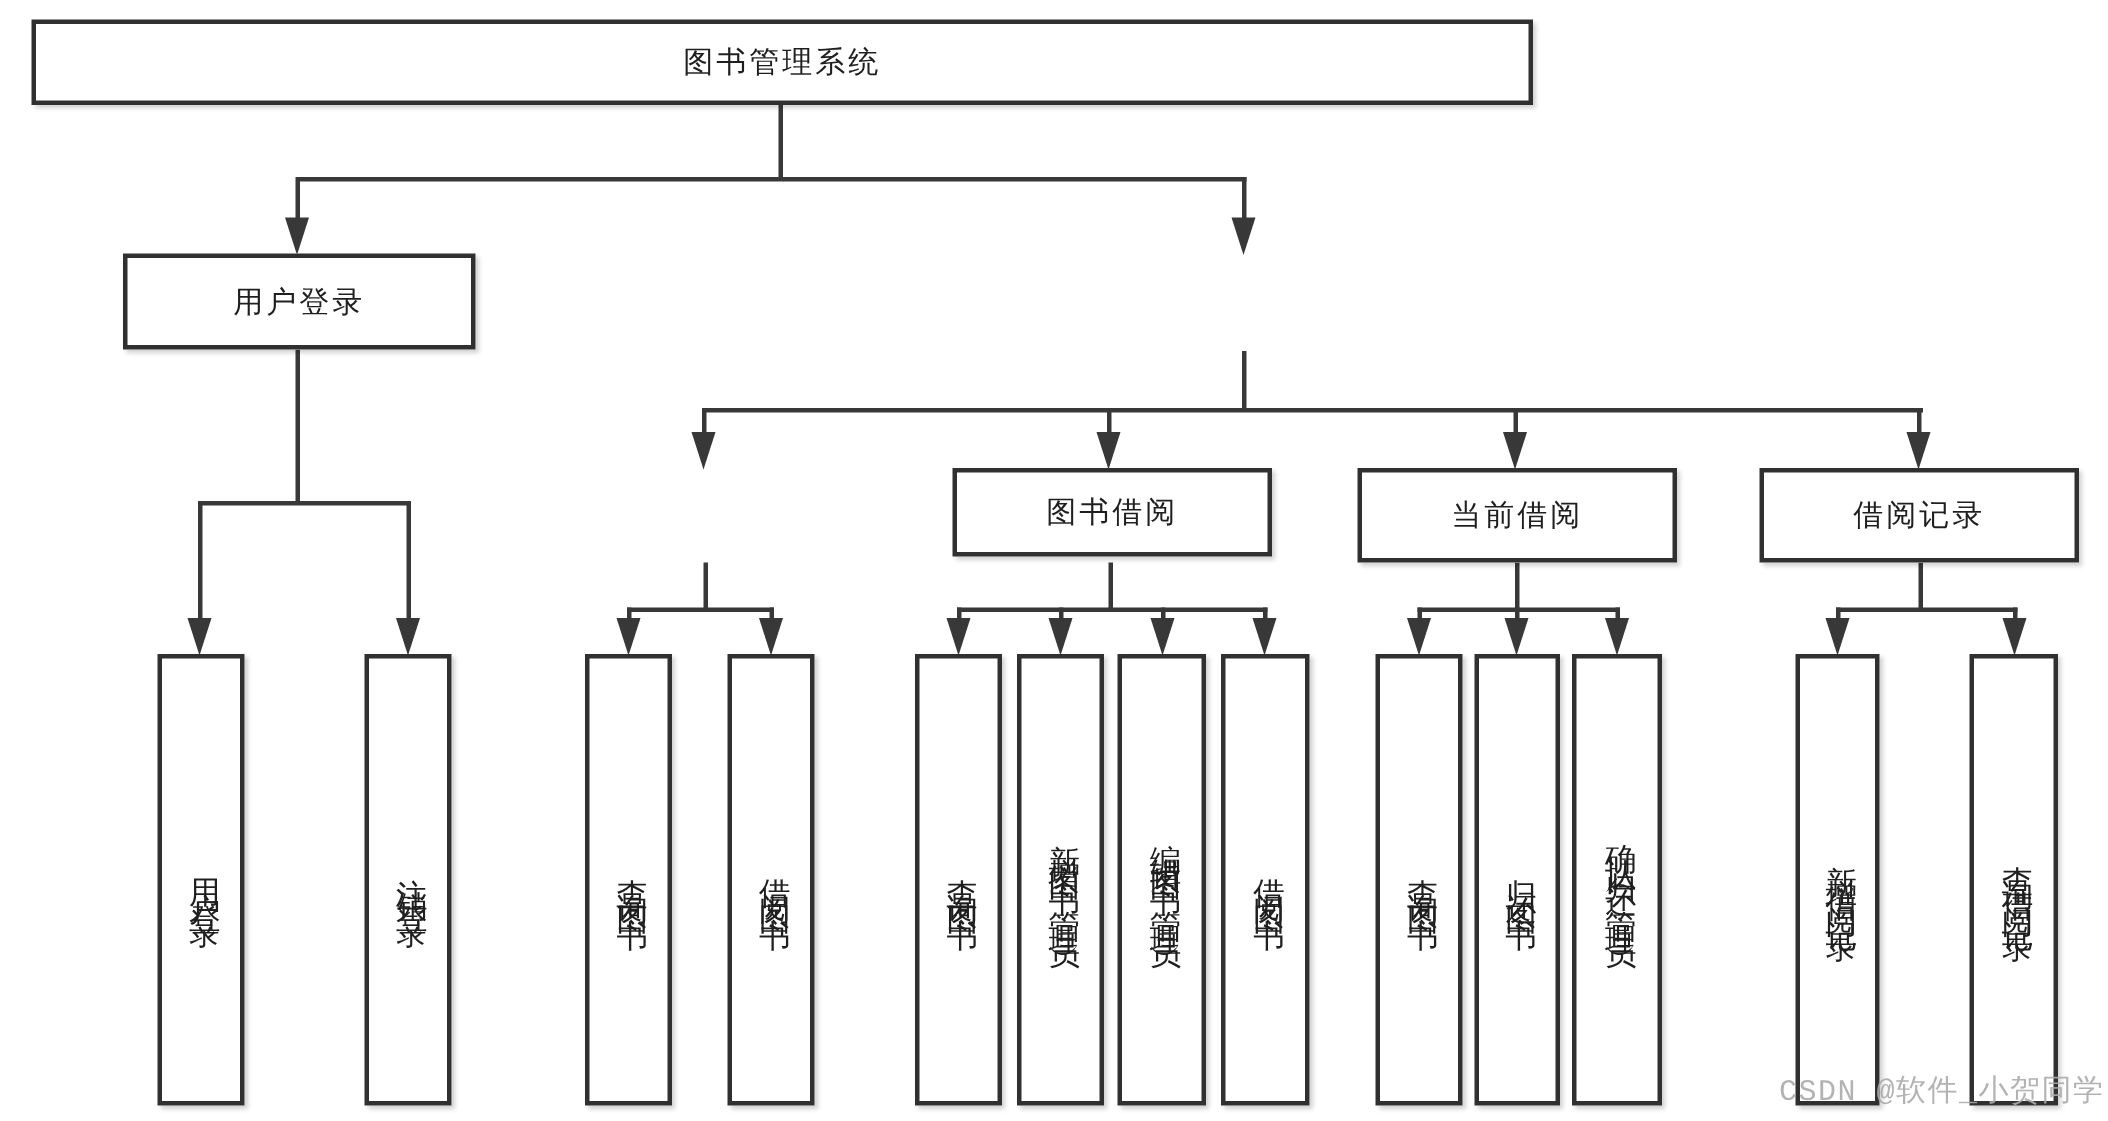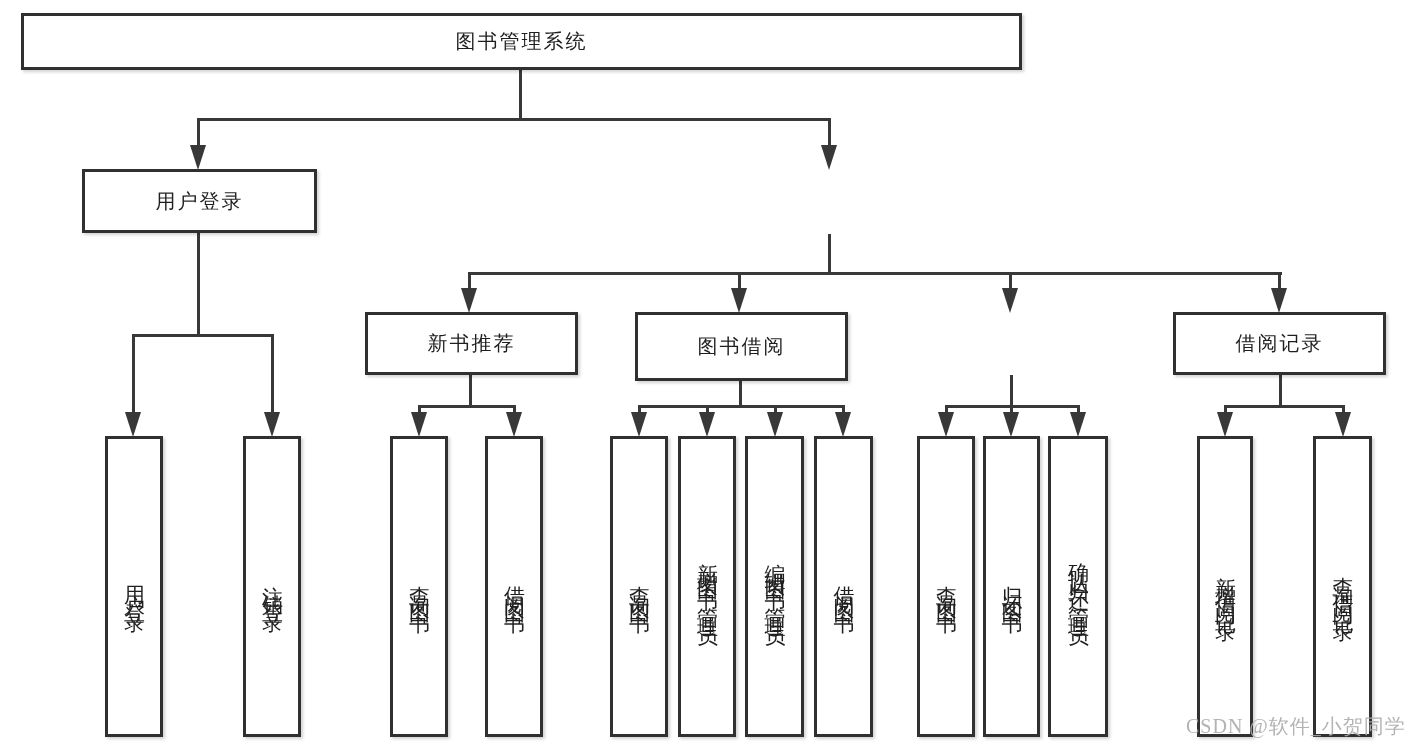--- a/index.html
+++ b/index.html
@@ -1,18 +1,18 @@
 <!DOCTYPE html>
 <html><head>
 <meta charset="utf-8">
 <style>
   html,body{margin:0;padding:0;background:#ffffff;}
   .canvas{
     position:relative;width:1405px;height:747px;background:#ffffff;
-    font-family:Liberation Serif, serif;overflow:hidden;
+    font-family:Liberation Mono, monospace;overflow:hidden;
   }
   .node{
     position:absolute;background:#ffffff;border:3px solid #303030;box-sizing:border-box;
     display:flex;align-items:center;justify-content:center;color:#1f1f1f;
     box-shadow:2px 2px 3px rgba(0,0,0,0.18);z-index:2;
   }
   .ht{font-size:20px;letter-spacing:2px;white-space:nowrap;}
   .vt{
     writing-mode:vertical-rl;text-orientation:mixed;
     font-size:21px;letter-spacing:9px;line-height:1;white-space:nowrap;
@@ -67,25 +67,25 @@
   <div class="hl" style="left:468px;top:272px;width:814px"></div>
   <div class="vl" style="left:468px;top:272px;height:20px"></div>
   <div class="ah" style="left:461px;top:288px"></div>
   <div class="vl" style="left:738px;top:272px;height:20px"></div>
   <div class="ah" style="left:731px;top:288px"></div>
   <div class="vl" style="left:1009px;top:272px;height:20px"></div>
   <div class="ah" style="left:1002px;top:288px"></div>
   <div class="vl" style="left:1278px;top:272px;height:20px"></div>
   <div class="ah" style="left:1271px;top:288px"></div>
 
-  <div class="node" style="left:365px;top:312px;width:213px;height:63px">
-    <span class="ht">新书推荐</span>
+  <div class="node" style="left:635px;top:312px;width:213px;height:59px">
+    <span class="ht">图书借阅</span>
   </div>
-  <div class="node" style="left:635px;top:312px;width:213px;height:69px">
-    <span class="ht">图书借阅</span>
+  <div class="node" style="left:905px;top:312px;width:213px;height:63px">
+    <span class="ht">当前借阅</span>
   </div>
   <div class="node" style="left:1173px;top:312px;width:213px;height:63px">
     <span class="ht">借阅记录</span>
   </div>
 
   <div class="vl" style="left:469px;top:375px;height:32px"></div>
   <div class="hl" style="left:418px;top:405px;width:98px"></div>
   <div class="vl" style="left:418px;top:405px;height:12px"></div>
   <div class="ah" style="left:411px;top:412px"></div>
   <div class="vl" style="left:513px;top:405px;height:12px"></div>

